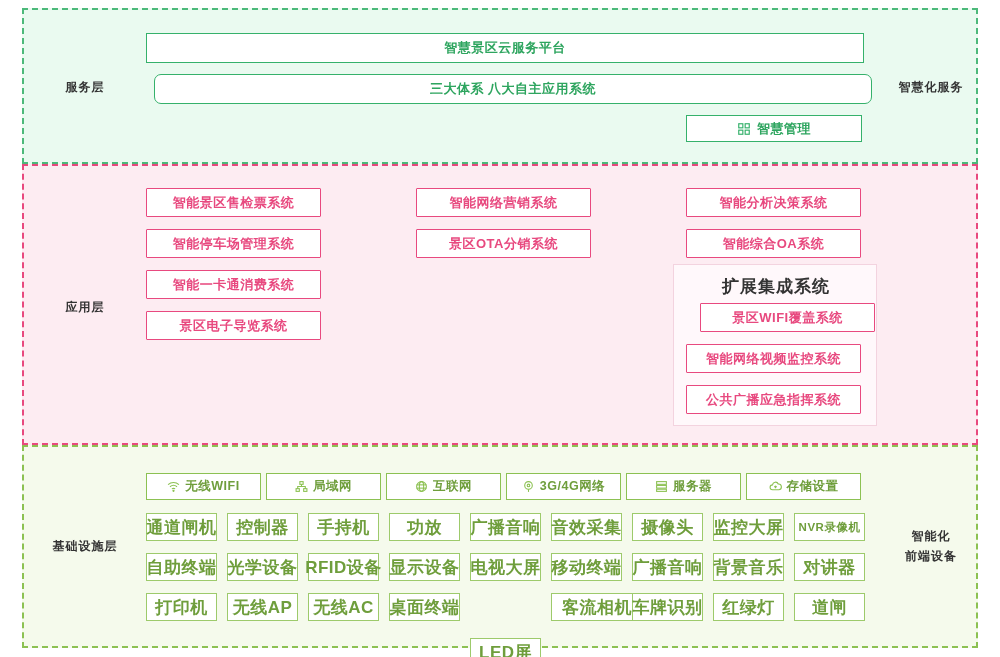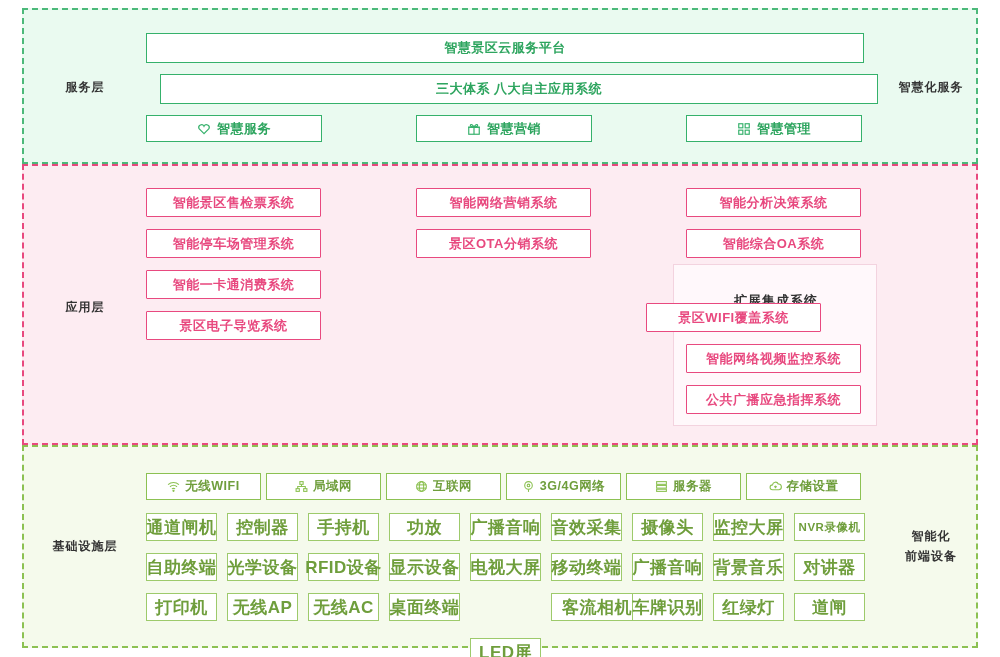--- a/index.html
+++ b/index.html
@@ -102,23 +102,23 @@
     position: absolute;
     left: 673px;
     top: 264px;
     width: 204px;
     height: 162px;
     background: #fff8fb;
     border: 1px solid #f3d3df;
   }
   .ext-title {
     position: absolute;
-    left: 0; top: 27px; width: 204px;
+    left: 0; top: 10px; width: 204px;
     text-align: center;
-    font-size: 13px;
+    font-size: 17px;
     font-weight: bold;
     color: #333333;
     letter-spacing: 1px;
   }
 
   
   .l-pill {
     border: 1px solid #8cc152;
     color: #6f9e3c;
     font-weight: bold;
@@ -142,43 +142,23 @@
 
 <div id="page">
 
   <div class="layer layer-service"></div>
 
   <div class="side-label side-left lbl-service-left">服务层</div>
   <div class="side-label side-right lbl-service-right">智慧化服务</div>
 
   <div class="box g-wide" style="left:146px; top:33px; width:718px;">智慧景区云服务平台</div>
 
-  <div class="box g-wide" style="left:160px; top:74px; width:718px;">三大体系  八大自主应用系统</div>
-
-  <div class="box g-pill" style="left:146px; top:115px; width:176px;">
-    <span class="ic">
-      <svg width="14" height="14" viewBox="0 0 24 24" fill="none" stroke="#35b16b" stroke-width="2">
-        <path d="M12 20 L3.5 11.5 a4.5 4.5 0 0 1 8.5-4 a4.5 4.5 0 0 1 8.5 4 Z"></path>
-      </svg>
-    </span>
-    <span>智慧服务</span>
-  </div>
-
-  <div class="box g-pill" style="left:416px; top:115px; width:176px;">
-    <span class="ic">
-      <svg width="14" height="14" viewBox="0 0 24 24" fill="none" stroke="#35b16b" stroke-width="2">
-        <rect x="3" y="9" width="18" height="12"></rect>
-        <line x1="12" y1="9" x2="12" y2="21"></line>
-        <line x1="2" y1="9" x2="22" y2="9"></line>
-        <path d="M12 9 C12 9 9 3 6.5 4.5 C4.5 6 7 9 12 9 Z"></path>
-        <path d="M12 9 C12 9 15 3 17.5 4.5 C19.5 6 17 9 12 9 Z"></path>
-      </svg>
-    </span>
-    <span>智慧营销</span>
-  </div>
+  <div class="box g-wide" style="left:154px; top:74px; width:718px;border-radius:7px;">三大体系  八大自主应用系统</div>
+
+
 
   <div class="box g-pill" style="left:686px; top:115px; width:176px;">
     <span class="ic">
       <svg width="14" height="14" viewBox="0 0 24 24" fill="none" stroke="#35b16b" stroke-width="2">
         <rect x="3" y="3" width="7" height="7"></rect>
         <rect x="14" y="3" width="7" height="7"></rect>
         <rect x="3" y="14" width="7" height="7"></rect>
         <rect x="14" y="14" width="7" height="7"></rect>
       </svg>
     </span>
@@ -196,21 +176,21 @@
 
   <div class="box p-box" style="left:416px; top:188px; width:175px;">智能网络营销系统</div>
   <div class="box p-box" style="left:416px; top:229px; width:175px;">景区OTA分销系统</div>
 
   <div class="box p-box" style="left:686px; top:188px; width:175px;">智能分析决策系统</div>
   <div class="box p-box" style="left:686px; top:229px; width:175px;">智能综合OA系统</div>
 
   <div class="ext-panel">
     <div class="ext-title">扩展集成系统</div>
   </div>
-  <div class="box p-box" style="left:646px; top:303px; width:175px;">景区WIFI覆盖系统</div>
+  <div class="box p-box" style="left:700px; top:303px; width:175px;">景区WIFI覆盖系统</div>
   <div class="box p-box" style="left:686px; top:344px; width:175px;">智能网络视频监控系统</div>
   <div class="box p-box" style="left:686px; top:385px; width:175px;">公共广播应急指挥系统</div>
 
   <div class="layer layer-infra"></div>
 
   <div class="side-label side-left lbl-infra-left">基础设施层</div>
   <div class="side-label side-right lbl-infra-right">
     <div>智能化</div>
     <div>前端设备</div>
   </div>

